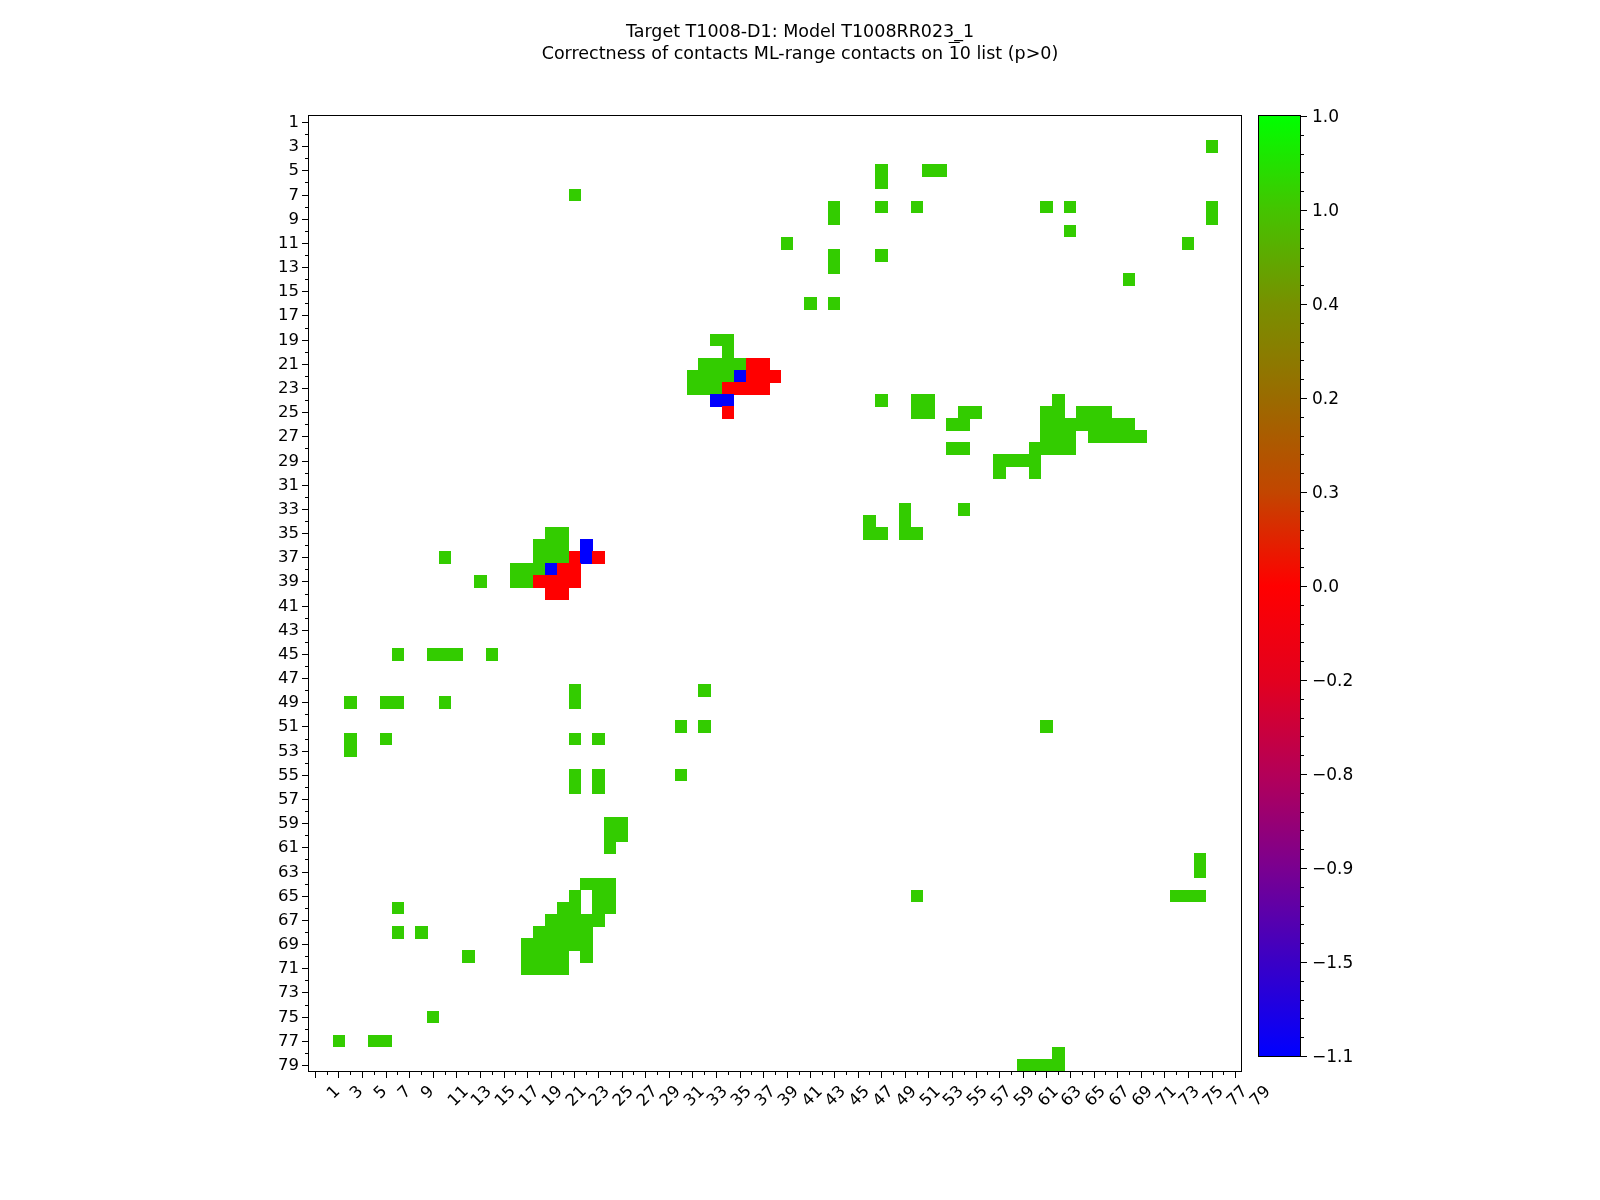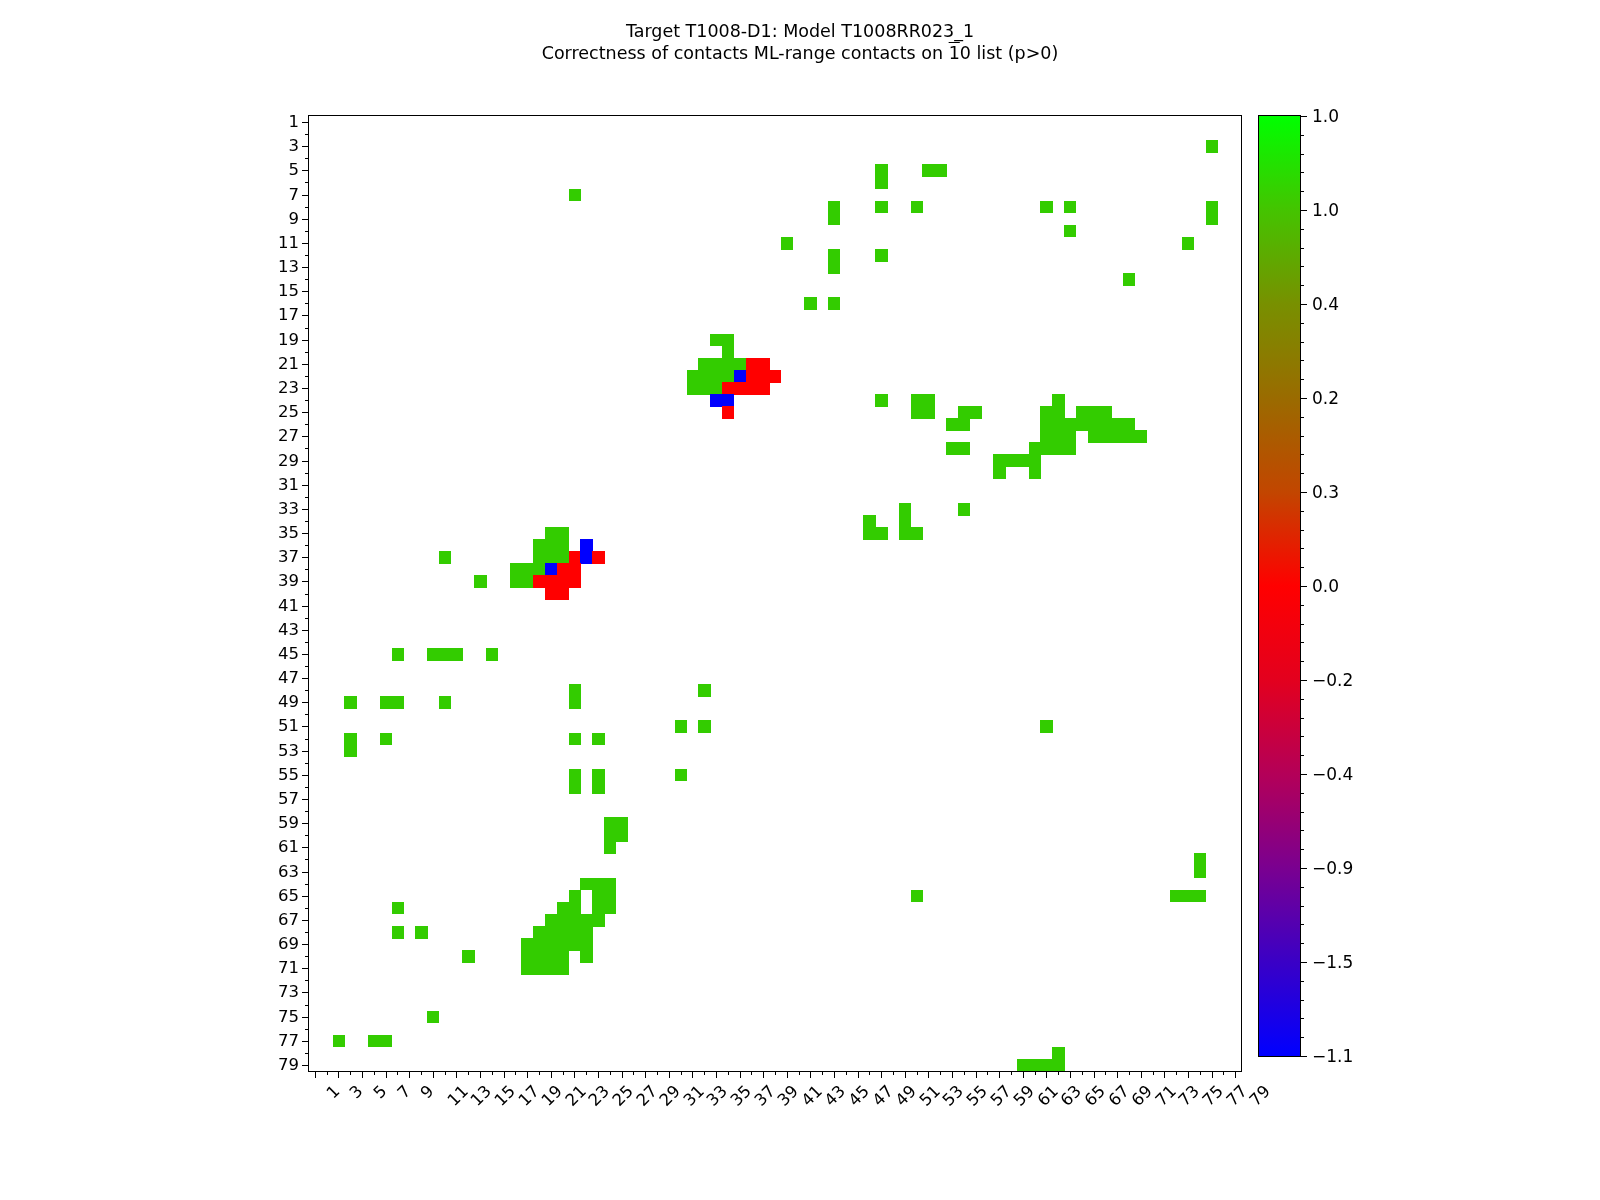--- a/index.html
+++ b/index.html
@@ -649,21 +649,21 @@
         <div class="cb-label" style="top: 188px;">0.4</div>
         <div class="cb-tick" style="top: 282px;"></div>
         <div class="cb-label" style="top: 282px;">0.2</div>
         <div class="cb-tick" style="top: 376px;"></div>
         <div class="cb-label" style="top: 376px;">0.3</div>
         <div class="cb-tick" style="top: 470px;"></div>
         <div class="cb-label" style="top: 470px;">0.0</div>
         <div class="cb-tick" style="top: 564px;"></div>
         <div class="cb-label" style="top: 564px;">−0.2</div>
         <div class="cb-tick" style="top: 658px;"></div>
-        <div class="cb-label" style="top: 658px;">−0.4</div>
+        <div class="cb-label" style="top: 658px;">−0.8</div>
         <div class="cb-tick" style="top: 752px;"></div>
         <div class="cb-label" style="top: 752px;">−0.9</div>
         <div class="cb-tick" style="top: 846px;"></div>
         <div class="cb-label" style="top: 846px;">−1.5</div>
         <div class="cb-tick" style="top: 940px;"></div>
         <div class="cb-label" style="top: 940px;">−1.1</div>
         <div class="cb-minor" style="top: 18.8px;"></div>
         <div class="cb-minor" style="top: 37.6px;"></div>
         <div class="cb-minor" style="top: 56.4px;"></div>
         <div class="cb-minor" style="top: 75.2px;"></div>

